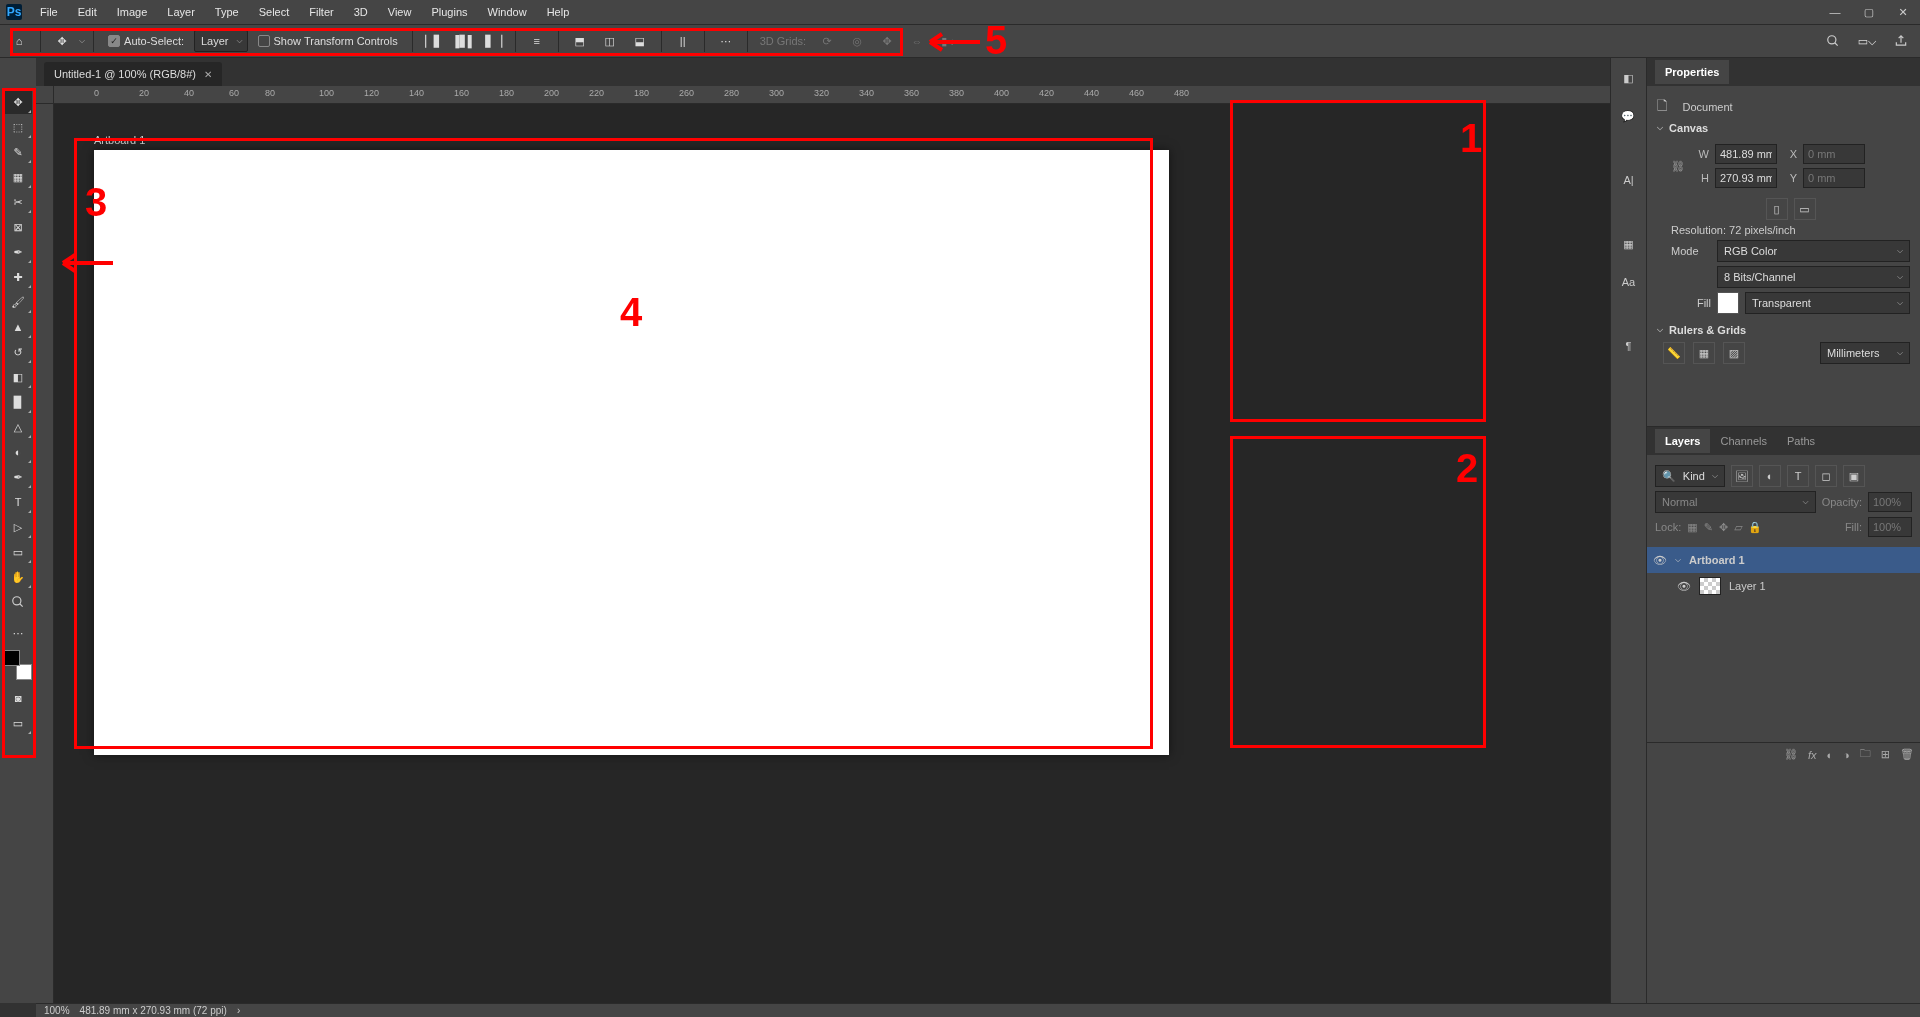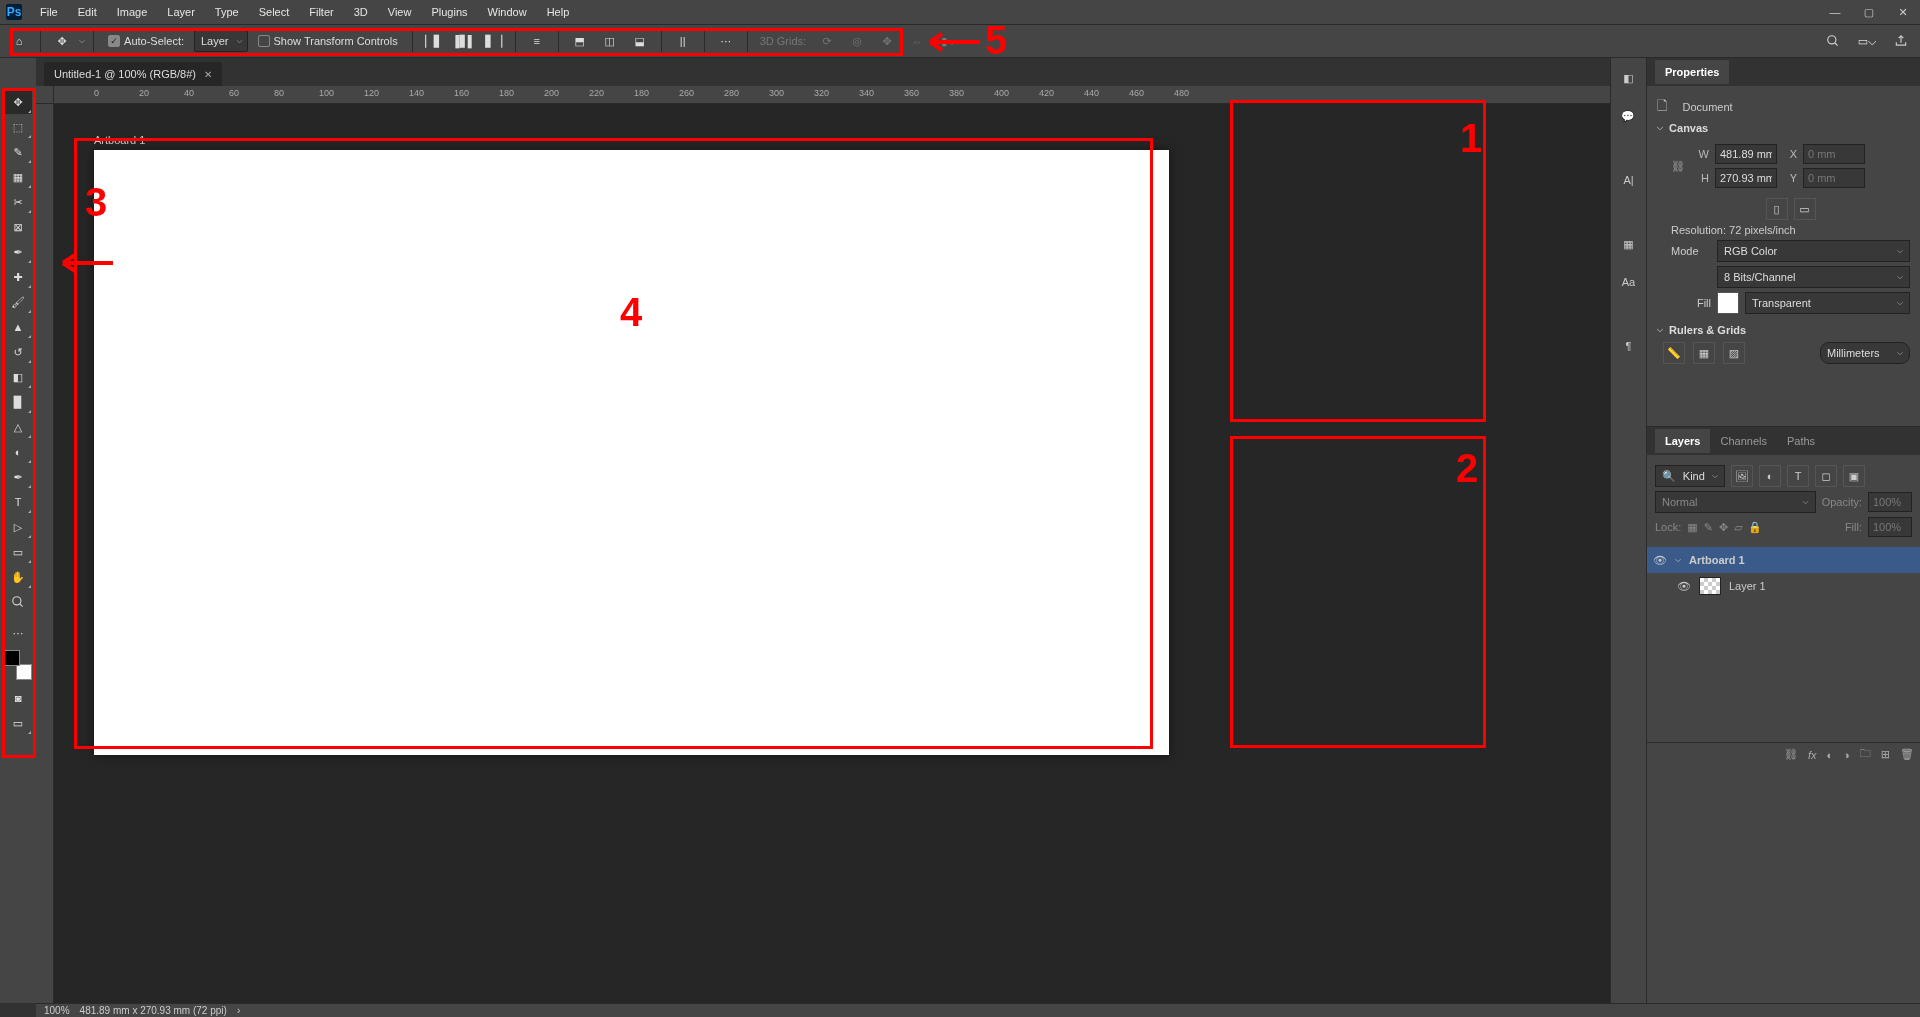--- a/index.html
+++ b/index.html
@@ -209,21 +209,21 @@
         <span class="x">✕</span>
       </div>
     </div>
     <div style="position:relative; flex:1;">
       <div class="ruler-corner"></div>
       <div class="ruler-h" id="rulerH">
           <div class="tick" style="left: 40px; top: 2px;">0</div>
           <div class="tick" style="left: 85px; top: 2px;">20</div>
           <div class="tick" style="left: 130px; top: 2px;">40</div>
           <div class="tick" style="left: 175px; top: 2px;">60</div>
-          <div class="tick" style="left: 220px; top: 2px;">80</div>
+          <div class="tick" style="left: 211px; top: 2px;">80</div>
           <div class="tick" style="left: 265px; top: 2px;">100</div>
           <div class="tick" style="left: 310px; top: 2px;">120</div>
           <div class="tick" style="left: 355px; top: 2px;">140</div>
           <div class="tick" style="left: 400px; top: 2px;">160</div>
           <div class="tick" style="left: 445px; top: 2px;">180</div>
           <div class="tick" style="left: 490px; top: 2px;">200</div>
           <div class="tick" style="left: 535px; top: 2px;">220</div>
           <div class="tick" style="left: 580px; top: 2px;">180</div>
           <div class="tick" style="left: 625px; top: 2px;">260</div>
           <div class="tick" style="left: 670px; top: 2px;">280</div>
@@ -316,21 +316,21 @@
       </div>
       <div class="sect-head" style="margin-top:10px;">
           <span class="chev">⌵</span>
           <span>Rulers &amp; Grids</span>
         </div>
       <div class="panel-row" style="padding-left:6px; gap:8px;">
         <div class="mini-icon">📏</div>
         <div class="mini-icon">▦</div>
         <div class="mini-icon">▨</div>
         <div style="flex:1"></div>
-        <div class="wide-select" style="flex:0 0 90px;border-radius:9px;">
+        <div class="wide-select" style="flex:0 0 90px;">
             <span>Millimeters</span>
           </div>
       </div>
     </div>
 
     <div class="layers-panel">
       <div class="panel-tabs">
         <div class="panel-tab active">Layers</div>
         <div class="panel-tab">Channels</div>
         <div class="panel-tab">Paths</div>

